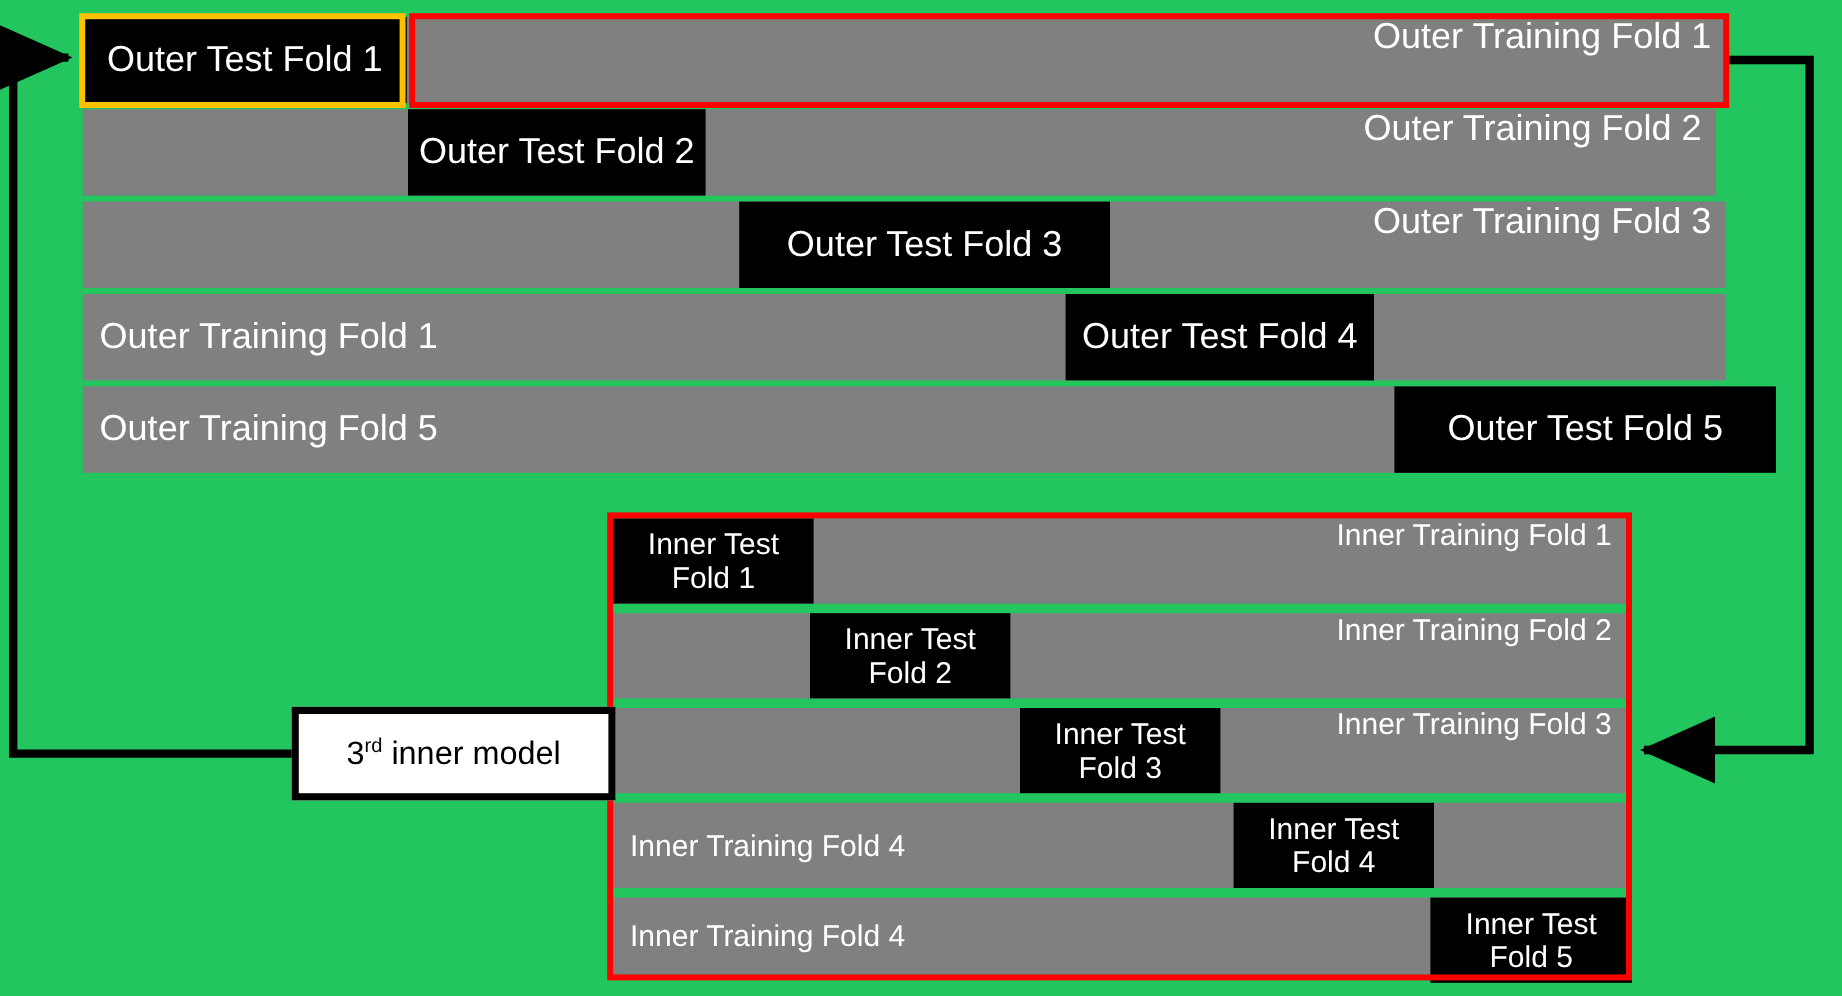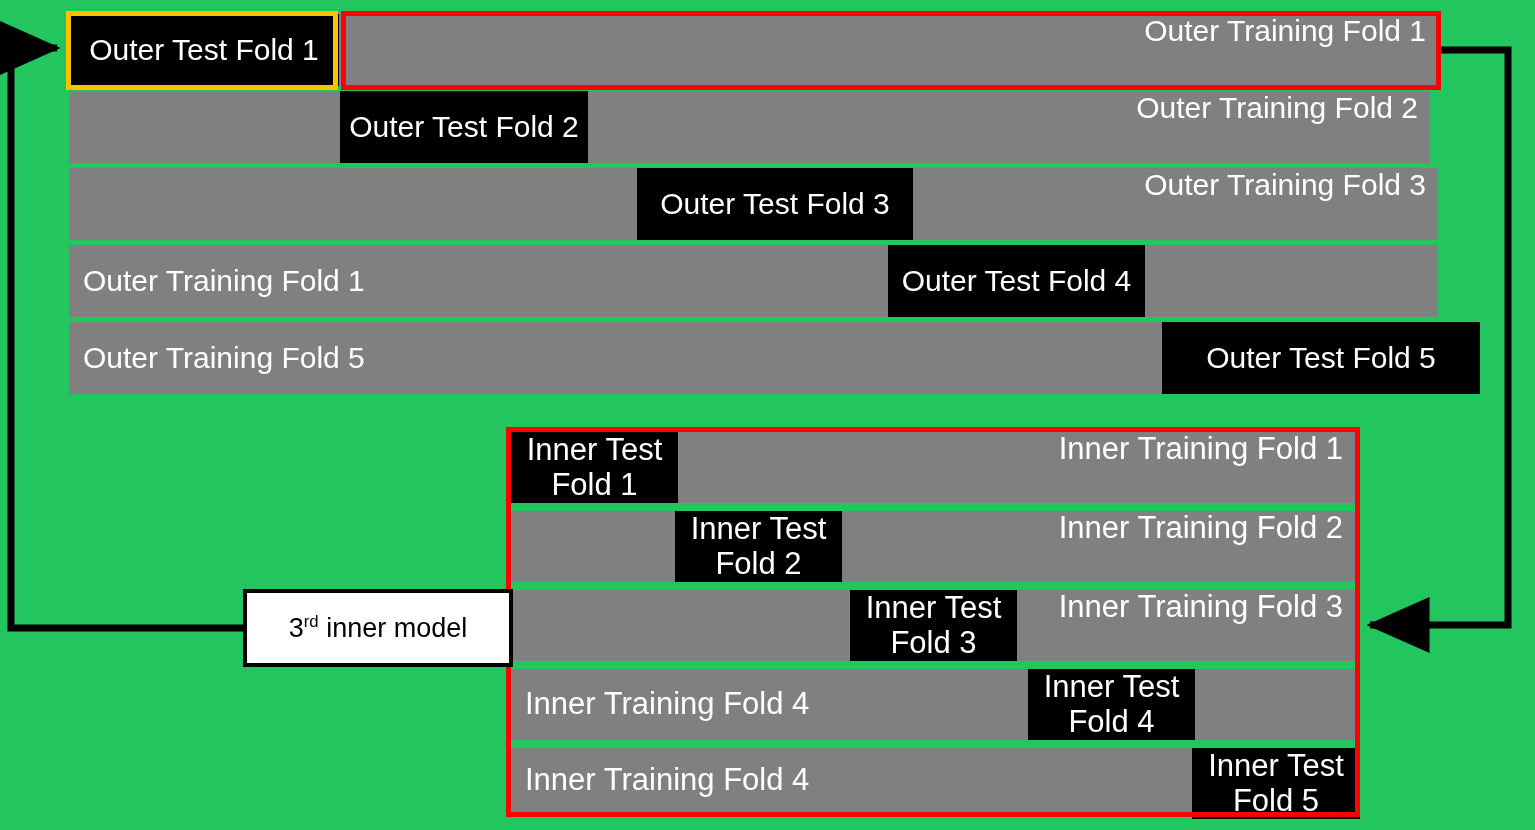--- a/index.html
+++ b/index.html
@@ -5,29 +5,29 @@
   html,body{margin:0;padding:0;background:#ffffff;}
   body{font-family:"Liberation Sans",sans-serif;}
   #canvas{position:relative;width:1535px;height:830px;background:#22c55e;overflow:hidden;}
 
   .row{position:absolute;background:#808080;}
   .seg{position:absolute;top:0;bottom:0;display:flex;align-items:center;justify-content:center;}
   .test-seg{background:#000000;}
   .lbl{color:#ffffff;white-space:pre-line;text-align:center;line-height:1.12;}
 
   .outer-lbl{font-size:30px;}
-  .inner-lbl{font-size:31px;}
+  .inner-lbl{font-size:25px;}
 
   .train-right{position:absolute;top:0;bottom:0;right:0;display:flex;align-items:flex-start;padding-right:12px;}
   .train-left{position:absolute;top:0;bottom:0;left:0;display:flex;align-items:center;padding-left:14px;}
 
   .redbox{position:absolute;border:5px solid #fe0000;box-sizing:border-box;pointer-events:none;}
   .yellowbox{position:absolute;border:5px solid #ffc000;box-sizing:border-box;background:transparent;}
 
-  .model-box{position:absolute;border:4px solid #000000;box-sizing:border-box;background:#ffffff;
+  .model-box{position:absolute;border:6px solid #000000;box-sizing:border-box;background:#ffffff;
              display:flex;align-items:center;justify-content:center;}
   .model-text{font-size:27px;color:#000000;}
   .model-text sup{font-size:0.62em;vertical-align:super;}
 
   svg.arrows{position:absolute;left:0;top:0;width:1535px;height:830px;overflow:visible;}
 </style>
 </head>
 <body>
 
 <div id="canvas">
@@ -44,21 +44,21 @@
   <div class="row" style="left:69px;top:91px;width:1361px;height:72px;">
     <div class="seg test-seg" style="left:271px;width:248px;">
       <span class="lbl outer-lbl">Outer Test Fold 2</span>
     </div>
     <div class="train-right">
       <span class="lbl outer-lbl">Outer Training Fold 2</span>
     </div>
   </div>
 
   <div class="row" style="left:69px;top:168px;width:1369px;height:72px;">
-    <div class="seg test-seg" style="left:568px;width:276px;">
+    <div class="seg test-seg" style="left:547px;width:309px;">
       <span class="lbl outer-lbl">Outer Test Fold 3</span>
     </div>
     <div class="train-right">
       <span class="lbl outer-lbl">Outer Training Fold 3</span>
     </div>
   </div>
 
   <div class="row" style="left:69px;top:245px;width:1369px;height:72px;">
     <div class="seg test-seg" style="left:819px;width:257px;">
       <span class="lbl outer-lbl">Outer Test Fold 4</span>

